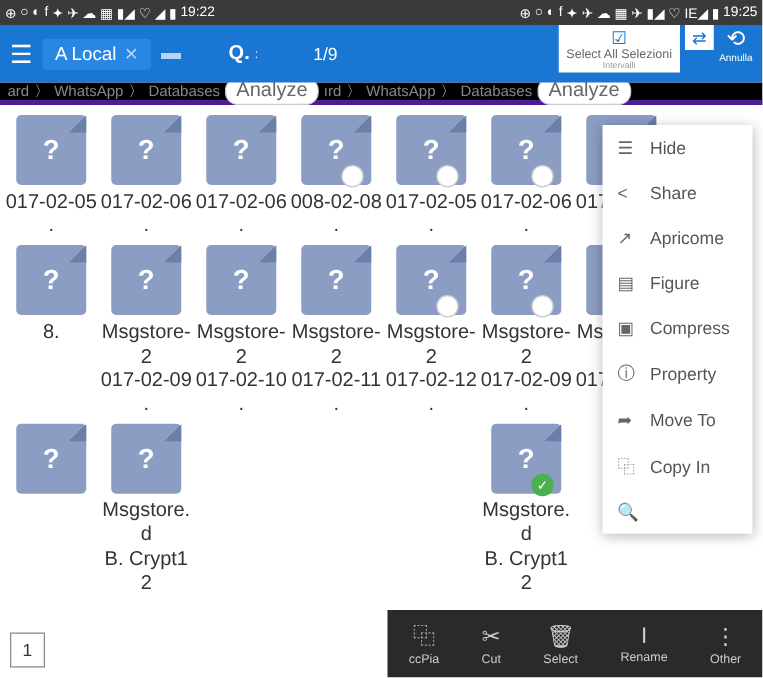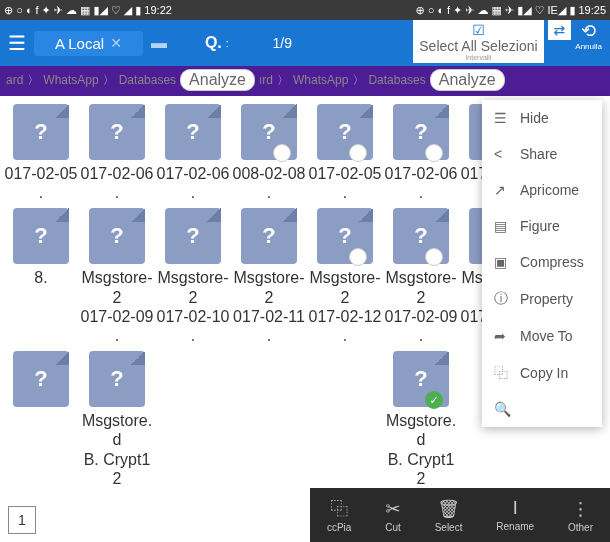--- a/index.html
+++ b/index.html
@@ -2,28 +2,28 @@
 <html><head>
 <meta charset="utf-8">
 <style>
 *{margin:0;padding:0;box-sizing:border-box;font-family:Arial,sans-serif}
 body{width:610px;height:542px;overflow:hidden;background:#fff;position:relative}
 .status-bar{height:20px;background:#3a3a3a;display:flex;justify-content:space-between;align-items:center;padding:0 4px;color:#fff;font-size:10px}
 .status-icons{display:flex;gap:3px;align-items:center}
 .status-icons span{font-size:11px}
 .toolbar{height:46px;background:#1976d2;display:flex;align-items:center;padding:0 8px;gap:8px;position:relative}
 .hamburger{color:#fff;font-size:20px;cursor:pointer}
-.location-chip{background:#2986e2;color:#fff;padding:4px 21px;border-radius:3px;font-size:15px;display:flex;align-items:flex-start;gap:6px}
+.location-chip{background:#2986e2;color:#fff;padding:4px 10px;border-radius:3px;font-size:15px;display:flex;align-items:flex-start;gap:6px}
 .close-x{color:#b3d4f5;font-size:14px}
 .search-area{display:flex;align-items:center;color:#fff;gap:4px;margin-left:30px}
 .page-ind{color:#fff;font-size:14px;margin-left:36px}
 .right-controls{position:absolute;right:8px;top:0;display:flex;gap:4px;align-items:flex-start}
 .ctrl-box{background:#fff;padding:2px 6px;font-size:9px;color:#666;text-align:center}
 .ctrl-box .check{color:#1976d2;font-size:14px}
-.breadcrumb{height:30px;background:#4c1d95;display:flex;align-items:center;padding:0 6px;font-size:12px;color:#888;gap:4px;border-bottom:2px solid #4c1d95}
+.breadcrumb{height:18px;background:#000000;display:flex;align-items:center;padding:0 6px;font-size:12px;color:#888;gap:4px;border-bottom:4px solid #4c1d95}
 .breadcrumb .seg{cursor:pointer}
 .breadcrumb .chev{color:#bbb}
 .analyze-btn{border:1px solid #ccc;border-radius:10px;padding:1px 8px;font-size:16px;color:#666;background:#fff}
 .file-grid{padding:4px;display:flex;flex-wrap:wrap;gap:2px}
 .file-item{width:74px;text-align:center;position:relative}
 .file-icon{width:56px;height:56px;background:#8b9dc3;border-radius:4px;margin:4px auto;position:relative;display:flex;align-items:center;justify-content:center}
 .file-icon::before{content:'';position:absolute;top:0;right:0;width:14px;height:14px;background:linear-gradient(135deg,transparent 50%,#6b7fa8 50%)}
 .file-icon .q{color:#fff;font-size:22px;font-weight:bold}
 .sel-circle{position:absolute;bottom:-2px;right:6px;width:18px;height:18px;border-radius:50%;background:#fff;border:1px solid #ccc}
 .sel-check{position:absolute;bottom:-2px;right:6px;width:18px;height:18px;border-radius:50%;background:#4caf50;color:#fff;font-size:11px;display:flex;align-items:center;justify-content:center}
@@ -81,21 +81,21 @@
   </div>
   <span style="color:#b3d4f5">▬</span>
   <div class="search-area">
     <span style="font-weight:bold">Q.</span>
     <span style="font-size:10px">:</span>
   </div>
   <span class="page-ind">1/9</span>
   <div class="right-controls">
     <div class="ctrl-box">
       <div class="check">☑</div>
-      <div style="font-size:14px">Select All Selezioni</div>
+      <div style="font-size:10px">Select All Selezioni</div>
       <div style="font-size:7px;color:#999">Intervalli</div>
     </div>
     <div class="ctrl-box" style="color:#1976d2;font-size:14px">⇄</div>
     <div style="color:#fff;text-align:center">
       <div style="font-size:18px">⟲</div>
       <div style="font-size:8px">Annulla</div>
     </div>
   </div>
 </div>
 

